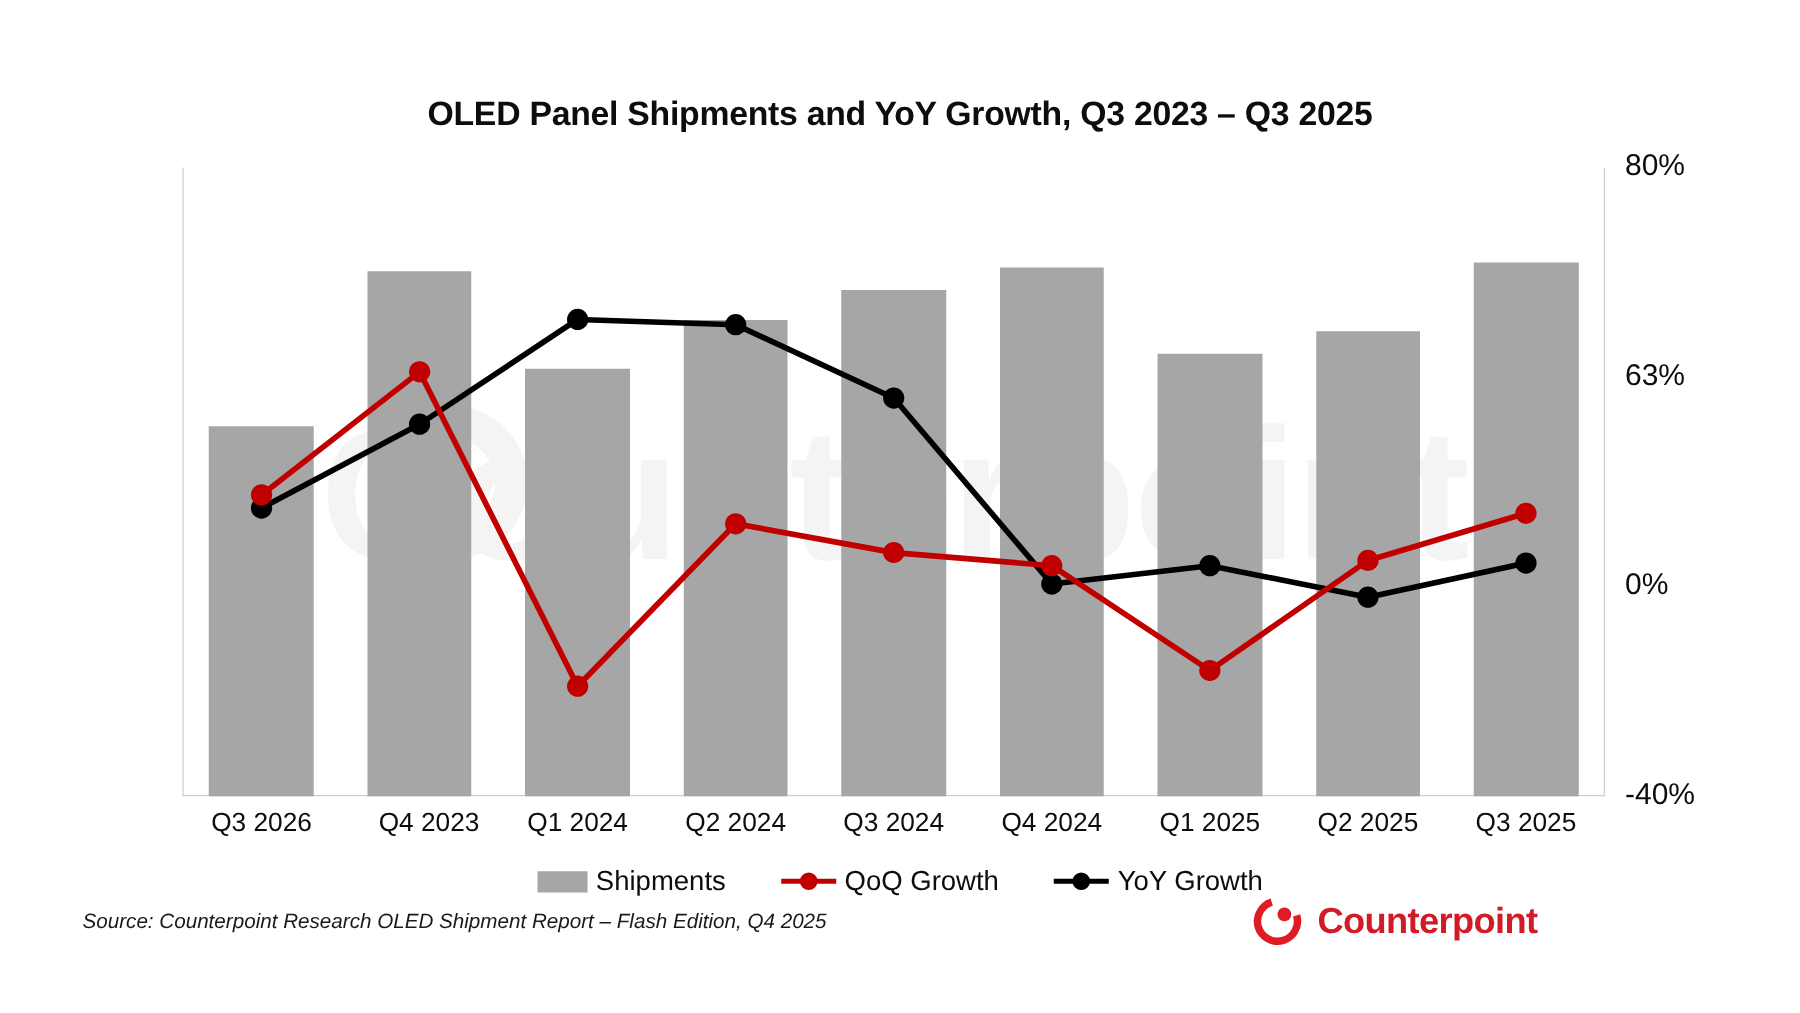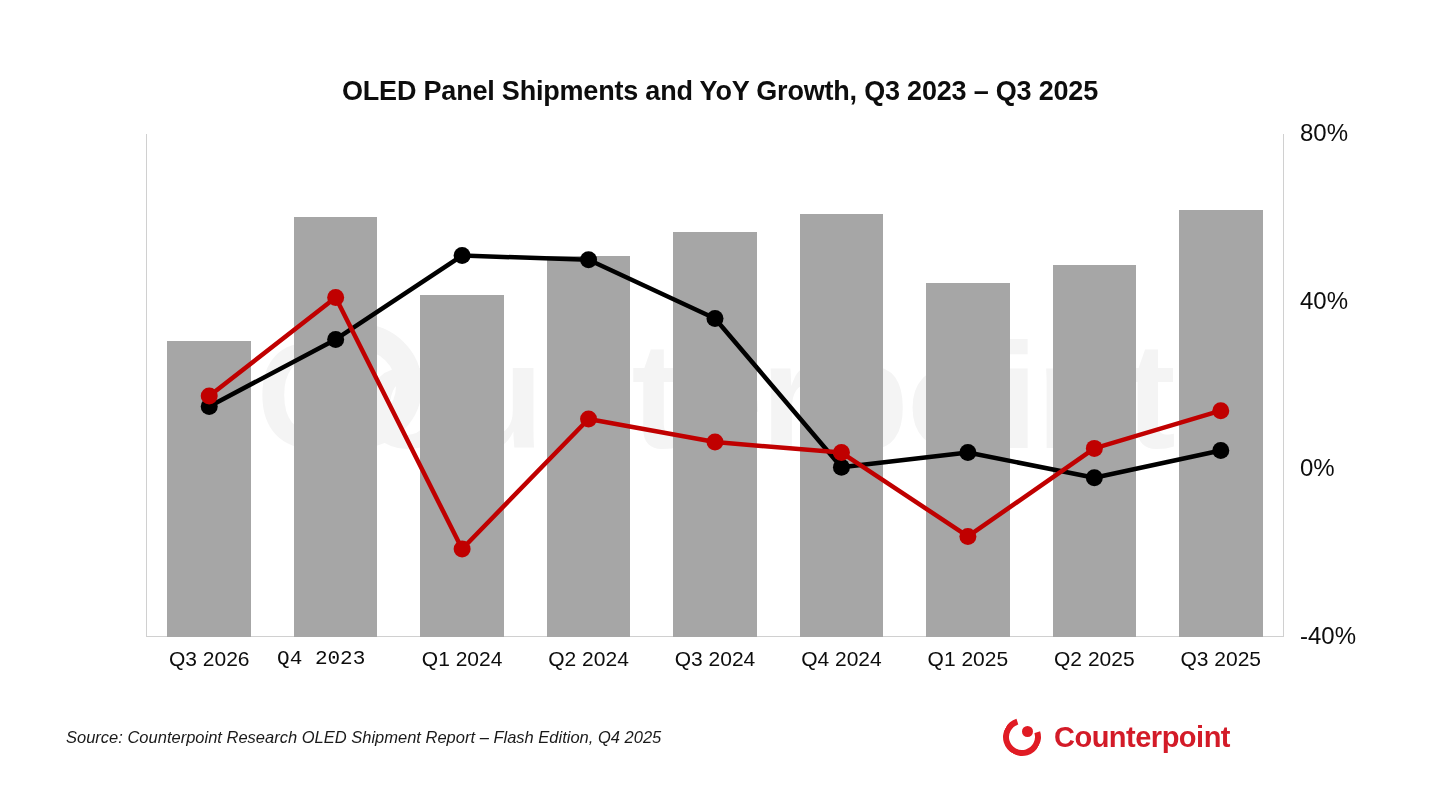--- a/index.html
+++ b/index.html
@@ -291,35 +291,55 @@
   </div>
 
   <div id="y-left-labels">
       <div class="y-left-label" style="top: 612px;">0</div>
       <div class="y-left-label" style="top: 360.5px; font-family: Liberation Serif, serif;">175</div>
       <div class="y-left-label" style="top: 109px;">350</div>
     </div>
   <div id="y-right-labels">
       <div class="y-right-label" style="top: 612px;">-40%</div>
       <div class="y-right-label" style="top: 444.333px;">0%</div>
-      <div class="y-right-label" style="top: 276.667px;">40%</div>
+      <div class="y-right-label" style="top: 276.667px;">63%</div>
       <div class="y-right-label" style="top: 109px;">80%</div>
     </div>
   <div id="x-labels">
       <div class="x-label" style="left: 146px; width: 126.444px;">Q3 2026</div>
-      <div class="x-label" style="left: 258px; width: 126.444px; font-family: Liberation Mono, monospace;">Q4 2023</div>
+      <div class="x-label" style="left: 280px; width: 126.444px;">Q4 2023</div>
       <div class="x-label" style="left: 398.889px; width: 126.444px;">Q1 2024</div>
       <div class="x-label" style="left: 525.333px; width: 126.444px;">Q2 2024</div>
       <div class="x-label" style="left: 651.778px; width: 126.444px;">Q3 2024</div>
       <div class="x-label" style="left: 778.222px; width: 126.444px;">Q4 2024</div>
       <div class="x-label" style="left: 904.667px; width: 126.444px;">Q1 2025</div>
       <div class="x-label" style="left: 1031.11px; width: 126.444px;">Q2 2025</div>
       <div class="x-label" style="left: 1157.56px; width: 126.444px;">Q3 2025</div>
     </div>
 
+  <div id="legend">
+      <div class="legend-item">
+        <span class="legend-swatch-bar" style="background: rgb(166, 166, 166);"></span>
+        <span>Shipments</span>
+      </div>
+      <div class="legend-item">
+        <span class="legend-swatch-line">
+          <span class="lseg" style="background: rgb(192, 0, 0);"></span>
+          <span class="ldot" style="background: rgb(192, 0, 0);"></span>
+        </span>
+        <span>QoQ Growth</span>
+      </div>
+      <div class="legend-item">
+        <span class="legend-swatch-line">
+          <span class="lseg" style="background: rgb(0, 0, 0);"></span>
+          <span class="ldot" style="background: rgb(0, 0, 0);"></span>
+        </span>
+        <span>YoY Growth</span>
+      </div>
+    </div>
 
   <div id="source-note">Source: Counterpoint Research  OLED Shipment Report – Flash Edition, Q4 2025</div>
 
   <div id="logo">
     <div id="logo-mark">
       <div class="ring"></div>
       <div class="pip"></div>
     </div>
     <div id="logo-text">Counterpoint</div>
   </div>

